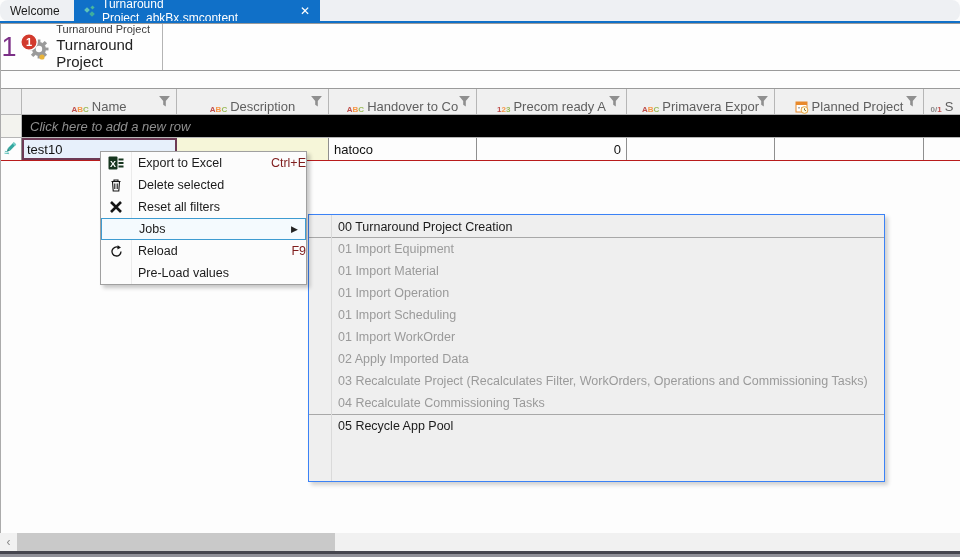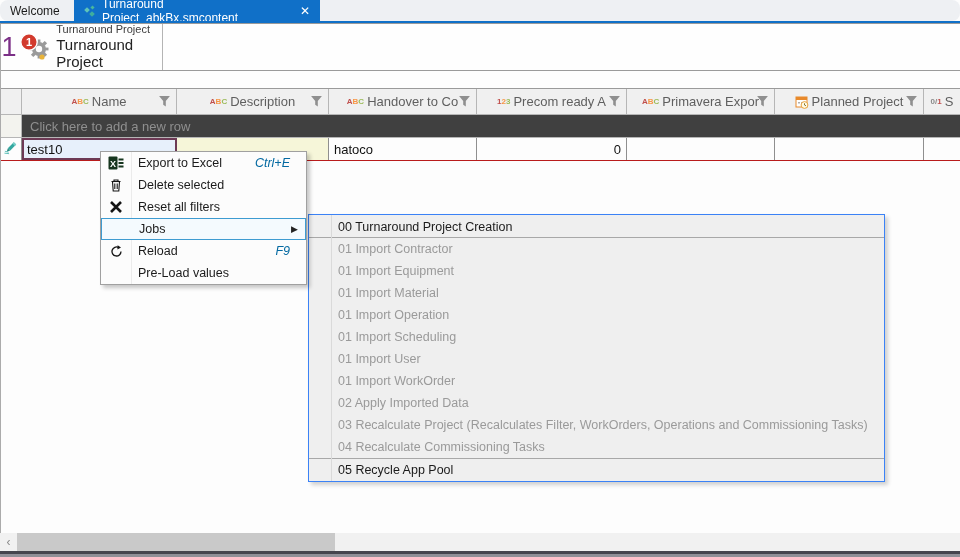--- a/index.html
+++ b/index.html
@@ -23,28 +23,28 @@
   .row-num { font-size:27px; color:#7b2f86; width:22px; text-align:center; }
   .gear-wrap { width:34px; height:34px; position:relative; margin-right:4px; }
   .titles { display:flex; flex-direction:column; line-height:1.15; }
   .title-small { font-size:11px; color:#3c3c3c; }
   .title-large { font-size:15px; color:#222; }
 
   
   .grid { position:absolute; left:0; top:88px; width:960px; }
   .grid-row { display:flex; width:960px; }
   .hdr { height:27px; background:#f0f0f0; border-top:1px solid #9a9a9a; border-bottom:1px solid #b6b6b6; }
-  .hdr-cell { position:relative; height:25px; border-right:1px solid #b6b6b6; display:flex; align-items:center; justify-content:center;
+  .hdr-cell { position:relative; height:25px; border-right:1px solid #b6b6b6; display:flex; align-items:flex-end; justify-content:center;
               font-size:13px; color:#5f5f5f; overflow:hidden; white-space:nowrap; }
   .glyph { font-size:8px; font-weight:bold; letter-spacing:0; margin-right:3px; }
   .g1 { color:#c0504d; } .g2 { color:#f79646; } .g3 { color:#9bbb59; }
   .b0 { color:#8a8a8a; } .b1 { color:#8a8a8a; } .b2 { color:#c0504d; }
   .funnel { position:absolute; right:5px; top:6px; }
   .cal-ic { margin-right:3px; display:inline-flex; }
-  .addrow { height:23px; background:#404040; border-bottom:1px solid #b6b6b6; }
+  .addrow { height:23px; background:#000000; border-bottom:1px solid #b6b6b6;font-style:italic; }
   .addrow .ind { width:22px; height:22px; border-right:1px solid #b6b6b6; background:#f3f3ee; }
   .addrow .hint { flex:1; font-size:13px; color:#8f8f8f; display:flex; align-items:center; padding-left:8px; }
   .datarow { height:23px; background:#fdfdfd; border-bottom:1px solid #b91c1c; }
   .cell { height:22px; border-right:1px solid #8f8f8f; font-size:13px; color:#111; display:flex; align-items:center; padding:0 5px;
           overflow:hidden; white-space:nowrap; }
   .ind-cell { justify-content:center; padding:0; }
   .cell.sel { background:#e7f0fb; outline:2px solid #6d3a55; outline-offset:-2px; }
   .cell.desc { background:#f6f6d9; }
   .cell.num { justify-content:flex-end; }
   
@@ -53,21 +53,21 @@
 
   .left-border { position:absolute; left:0; top:24px; width:1px; height:527px; background:#ababab; }
 
   
   .cmenu { position:absolute; left:100px; top:151px; width:207px; height:134px; background:#fcfcfc;
            border:1px solid #a0a0a0; box-shadow:3px 3px 4px rgba(0,0,0,0.22); z-index:30; }
   .cmenu-gutter { position:absolute; left:30px; top:0; width:1px; height:132px; background:#ebebeb; }
   .mi { position:relative; height:22px; display:flex; align-items:center; font-size:12.5px; color:#1b1b1b; }
   .mi-icon { width:30px; display:flex; align-items:center; justify-content:center; }
   .mi-label { padding-left:7px; }
-  .mi-short { margin-left:auto; padding-right:16px; color:#0369a1;font-style:italic; }
+  .mi-short { margin-left:auto; padding-right:0; color:#7f1d1d; }
   .mi.hl { background:#f4fafe; border:1px solid #3d9bd1; }
   .mi-arrow { margin-left:auto; padding-right:7px; font-size:9px; color:#222; }
 
   
   .smenu { position:absolute; left:308px; top:214px; width:577px; height:268px; background:#efefef;
            border:1px solid #3b82f6; box-shadow:3px 3px 4px rgba(0,0,0,0.18); z-index:25; padding-top:1px; }
   .smenu-gutter { position:absolute; left:22px; top:0; width:1px; height:266px; background:#dadada; }
   .smi { height:22px; display:flex; align-items:center; padding-left:29px; font-size:12.5px; color:#9a9a9a; white-space:nowrap; }
   .smi.on { color:#1b1b1b; }
   .smi.sep-b { border-bottom:1px solid #a8a8a8; }
@@ -228,26 +228,24 @@
       <div class="cell w-plan"></div>
       <div class="cell w-s"></div>
     </div>
   </div>
 
   <div class="left-border"></div>
 
   <div class="smenu">
     <div class="smenu-gutter"></div>
     <div class="smi on sep-b">00 Turnaround Project Creation</div>
-    <div class="smi">01 Import Contractor</div>
     <div class="smi">01 Import Equipment</div>
     <div class="smi">01 Import Material</div>
     <div class="smi">01 Import Operation</div>
     <div class="smi">01 Import Scheduling</div>
-    <div class="smi">01 Import User</div>
     <div class="smi">01 Import WorkOrder</div>
     <div class="smi">02 Apply Imported Data</div>
     <div class="smi">03 Recalculate Project (Recalculates Filter, WorkOrders, Operations and Commissioning Tasks)</div>
     <div class="smi">04 Recalculate Commissioning Tasks</div>
     <div class="smi on sep-t">05 Recycle App Pool</div>
   </div>
 
   <div class="cmenu">
     <div class="cmenu-gutter"></div>
 

